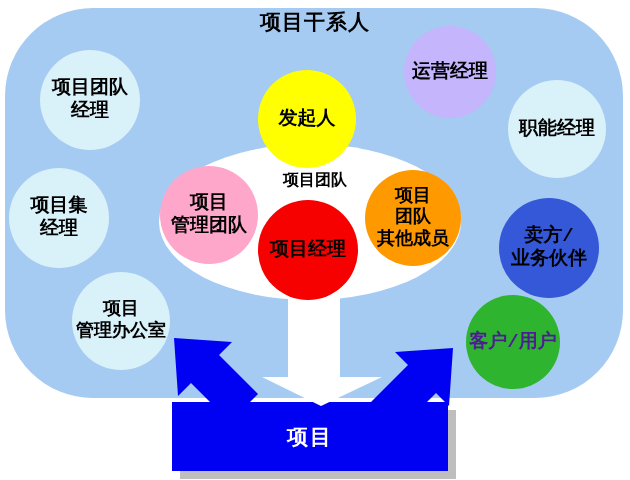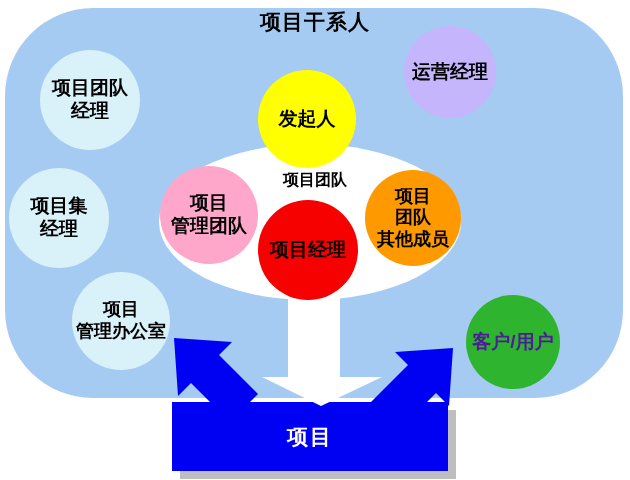--- a/index.html
+++ b/index.html
@@ -1,18 +1,18 @@
 <!DOCTYPE html>
 <html><head>
 <meta charset="utf-8">
 <style>
   html,body{margin:0;padding:0;background:#ffffff;}
   .canvas{
     position:relative;width:630px;height:480px;overflow:hidden;background:#ffffff;
-    font-family:Liberation Sans, sans-serif;
+    font-family:Liberation Mono, monospace;
     border-radius:10px;
   }
   .bg{
     position:absolute;left:5px;top:8px;width:618px;height:390px;
     background:#A6CBF2;border-radius:88px;z-index:1;
   }
   .layer{position:absolute;left:0;top:0;width:630px;height:480px;}
   .svg-under{z-index:2;}
   .svg-over{z-index:4;}
   .title{
@@ -73,20 +73,23 @@
 团队
 其他成员</div>
 
   <div class="circle c-portfolio">项目团队
 经理</div>
   <div class="circle c-program">项目集
 经理</div>
   <div class="circle c-pmo">项目
 管理办公室</div>
   <div class="circle c-operations">运营经理</div>
+  <div class="circle c-functional">职能经理</div>
+  <div class="circle c-seller">卖方/
+业务伙伴</div>
   <div class="circle c-customer">客户/用户</div>
 
   <svg class="layer svg-over" width="630" height="480" viewBox="0 0 630 480">
     <polygon points="174,338 232,342 219,355 258,394 230,422 191,383 178,396" fill="#0000F2"></polygon>
     <polygon points="453,348 395,352 408,365 369,404 397,432 436,393 449,406" fill="#0000F2"></polygon>
   </svg>
 
   <div class="box-label">项目</div>
 
 </div>

